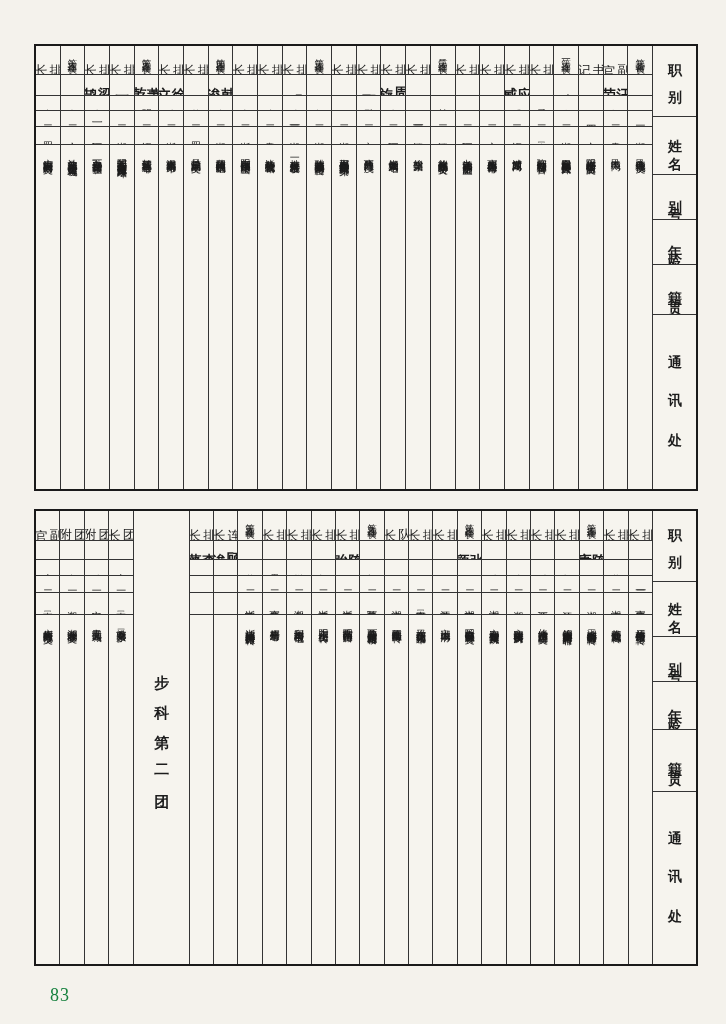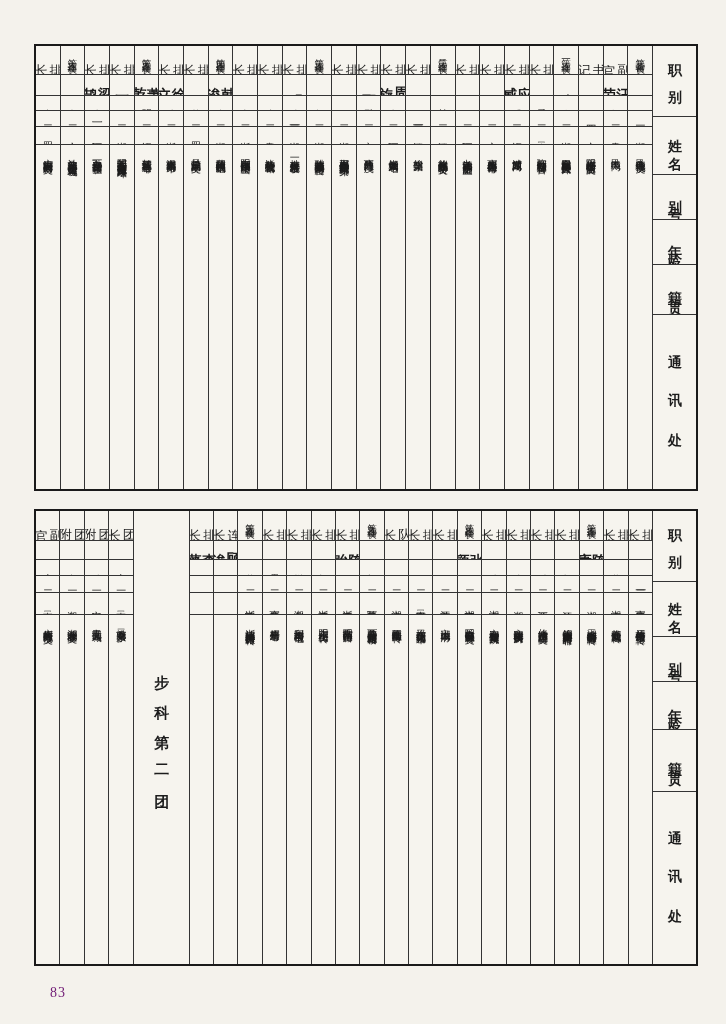--- a/index.html
+++ b/index.html
@@ -62,21 +62,21 @@
   .hcol .r-title .hdr-t{letter-spacing:26px;}
   .hcol .r-name .hdr-t{letter-spacing:18px;}
   .hcol .r-hao .hdr-t{letter-spacing:8px;}
   .hcol .r-age .hdr-t{letter-spacing:8px;}
   .hcol .r-origin .hdr-t{letter-spacing:10px;}
   .hcol .r-addr{align-items:center;}
   .hcol .r-addr .hdr-t{letter-spacing:40px;height:auto;margin-top:0;}
   .label-t{font-size:15px;font-weight:600;letter-spacing:30px;}
   #page-number{
     position:absolute;left:50px;top:985px;
-    font-size:14px;color:#701a75;letter-spacing:1px;
+    font-size:18px;color:#15803d;letter-spacing:1px;
   }
 </style>
 </head>
 <body>
 
 <div id="top-table" class="roster t">
     <div class="col hcol">
       <div class="cell r-title">
         <span class="vt hdr-t">职别</span>
       </div>

